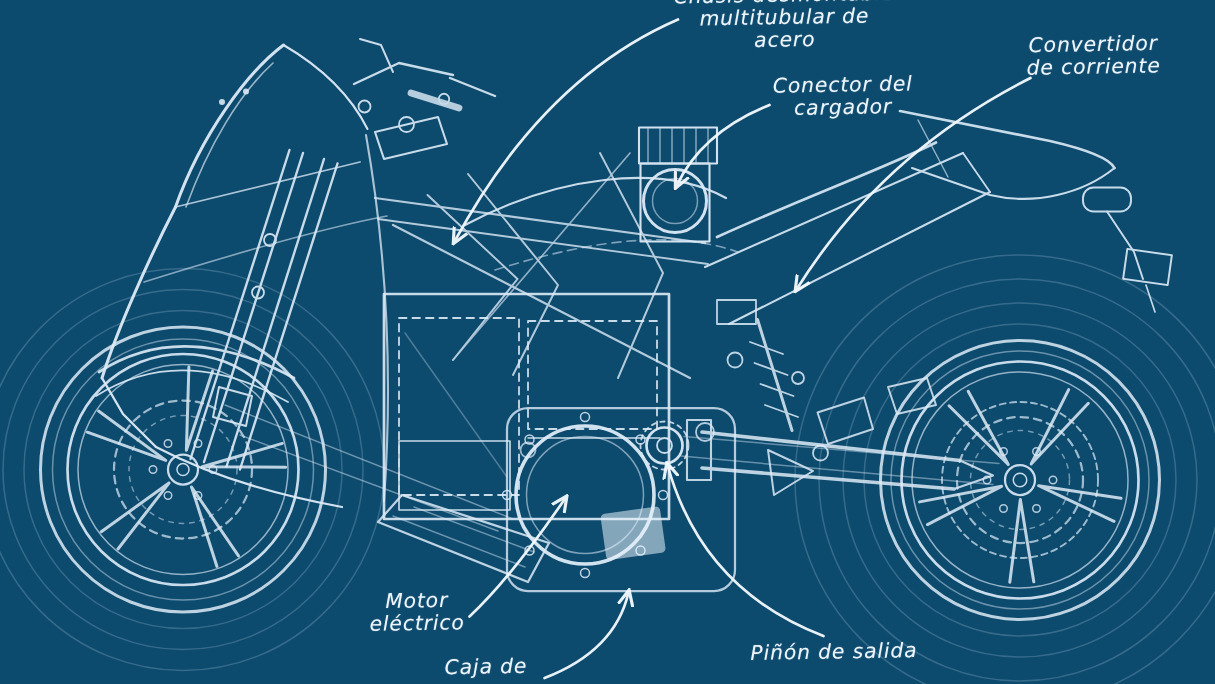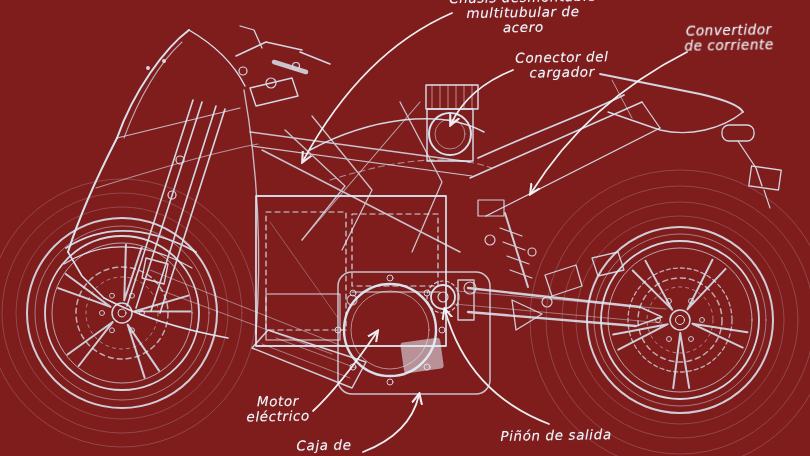--- a/index.html
+++ b/index.html
@@ -1,19 +1,19 @@
 <!DOCTYPE html>
 <html><head>
 <meta charset="utf-8">
 <style>
   html,body{margin:0;padding:0;}
   #stage{
     position:relative;
     width:810px;height:456px;
-    background:#7f1d1d;
+    background:#0c4a6e;
     overflow:hidden;
     font-family:"DejaVu Sans", sans-serif;
   }
   svg{position:absolute;left:0;top:0;}
   .sketch{stroke:#ddebf7;fill:none;stroke-linecap:round;stroke-linejoin:round;}
   .lbl{
     position:absolute;
     transform:translateX(-50%) rotate(-1deg);
     color:#eef6fd;
     font-size:13.5px;

